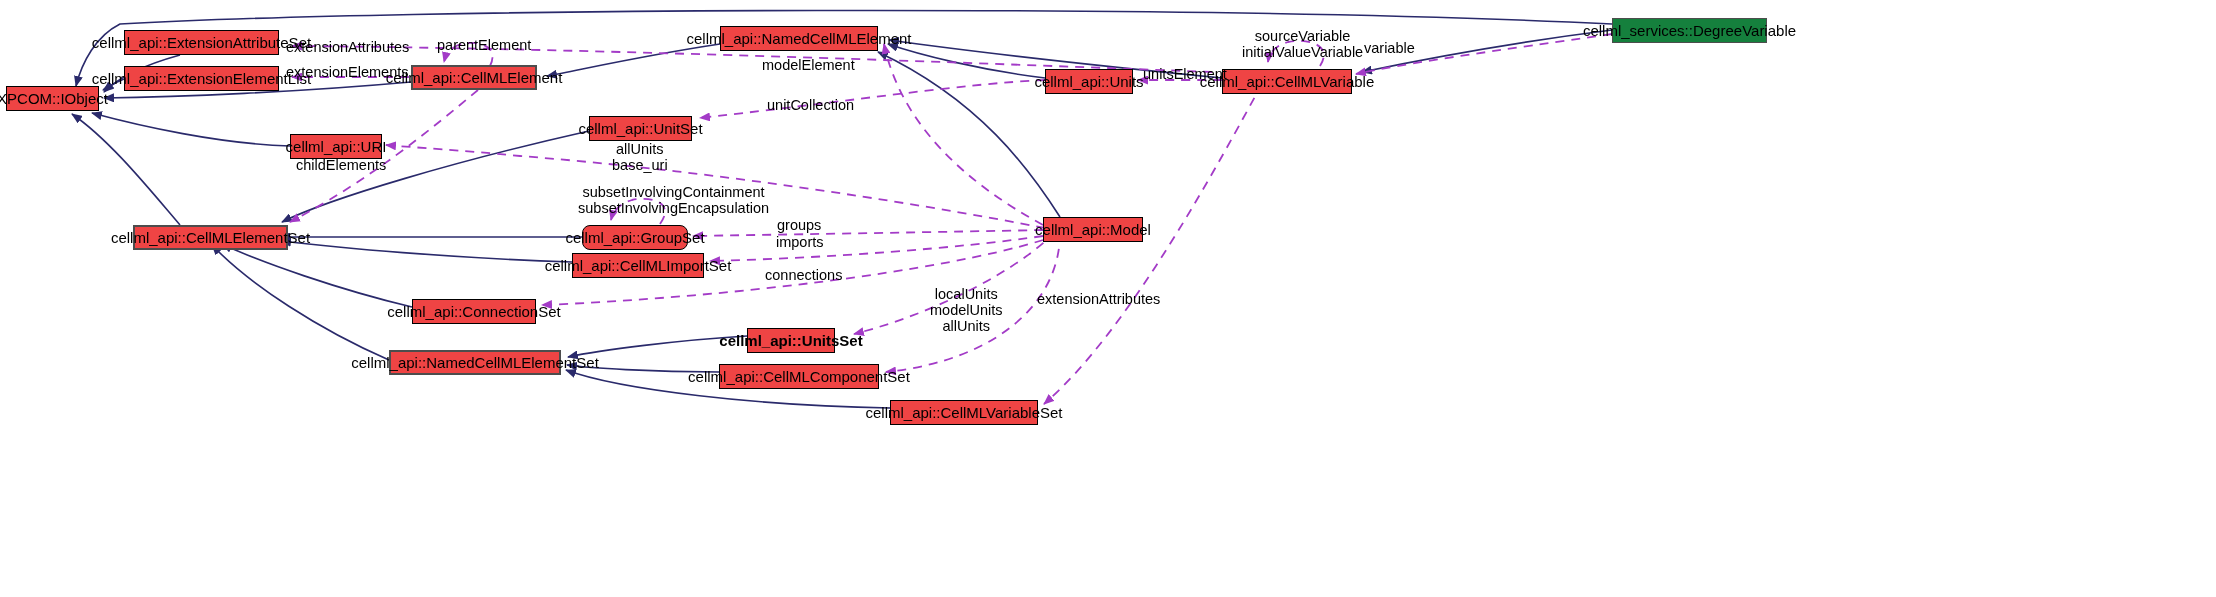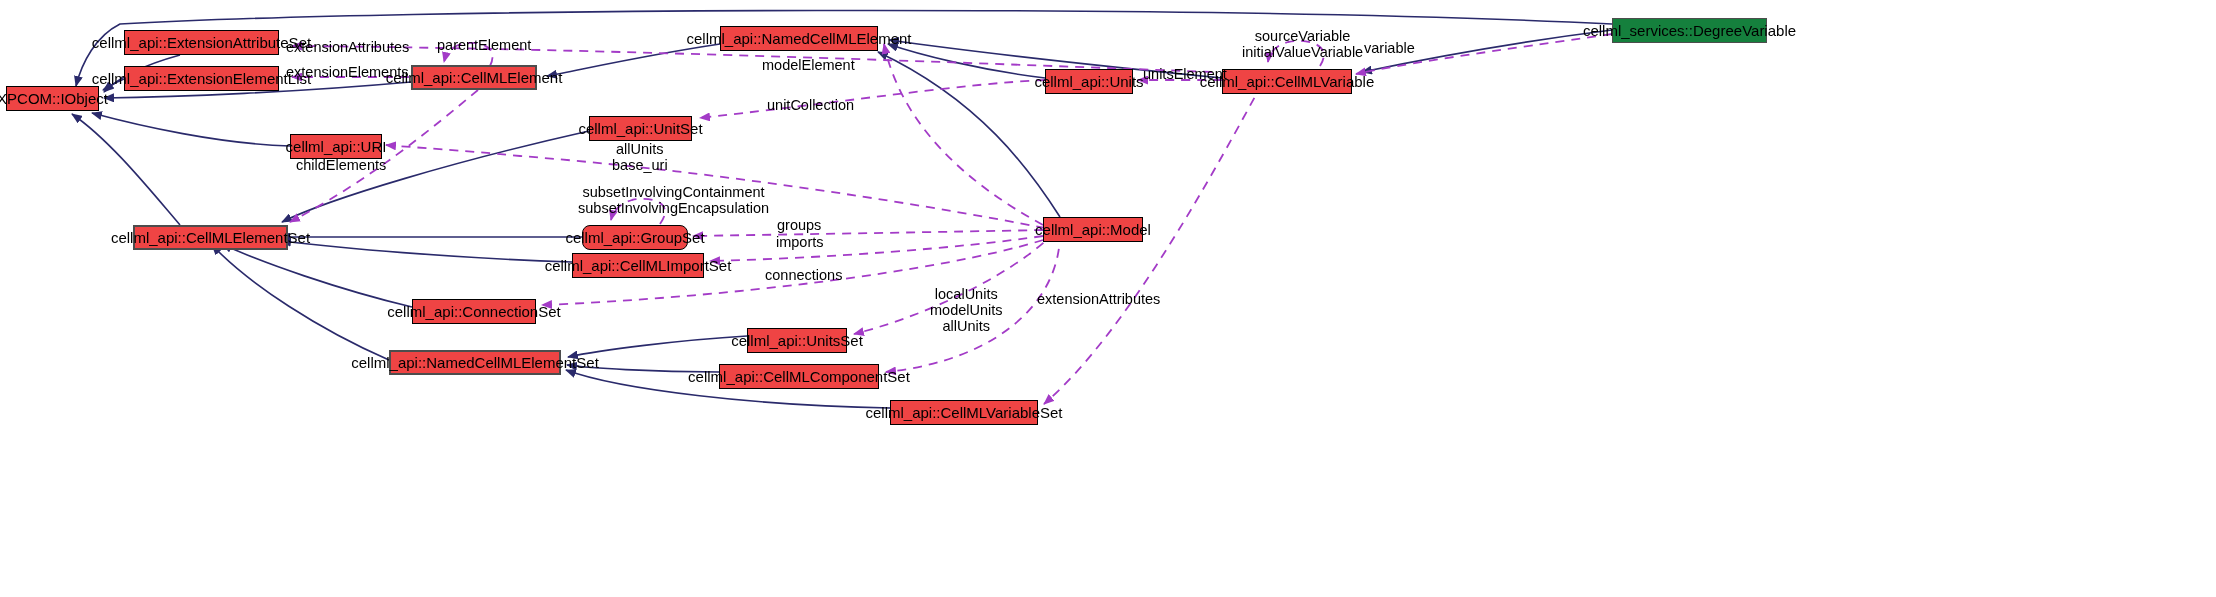--- a/index.html
+++ b/index.html
@@ -167,21 +167,21 @@
   </div>
 
   <div class="node" style="left:572px;top:253px;width:132px;">
     <span>cellml_api::CellMLImportSet</span>
   </div>
 
   <div class="node" style="left:412px;top:299px;width:124px;">
     <span>cellml_api::ConnectionSet</span>
   </div>
 
-  <div class="node" style="left:747px;top:328px;width:100px;">
+  <div class="node" style="left:747px;top:328px;width:88px;font-weight:bold;">
     <span>cellml_api::UnitsSet</span>
   </div>
 
   <div class="node thick" style="left:389px;top:350px;width:172px;">
     <span>cellml_api::NamedCellMLElementSet</span>
   </div>
 
   <div class="node" style="left:719px;top:364px;width:160px;">
     <span>cellml_api::CellMLComponentSet</span>
   </div>

